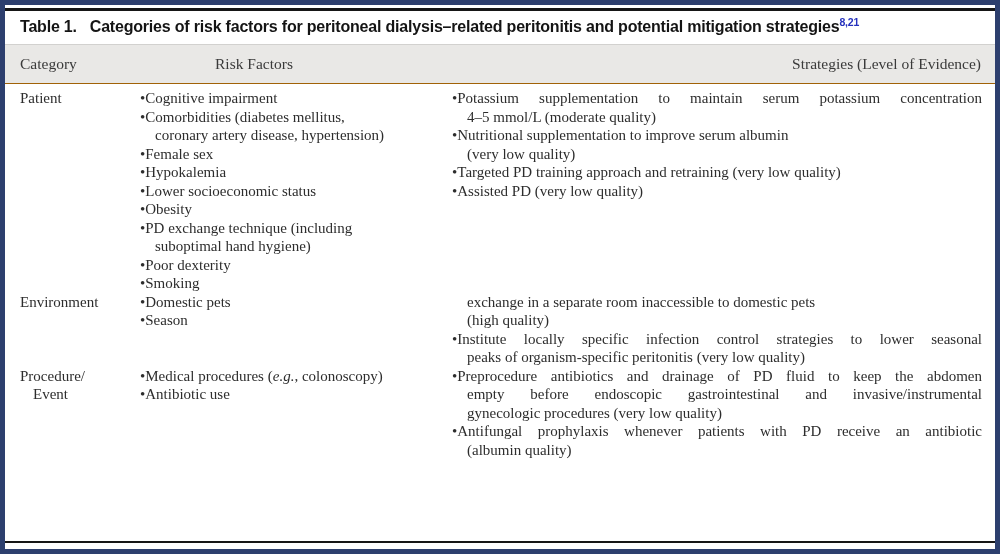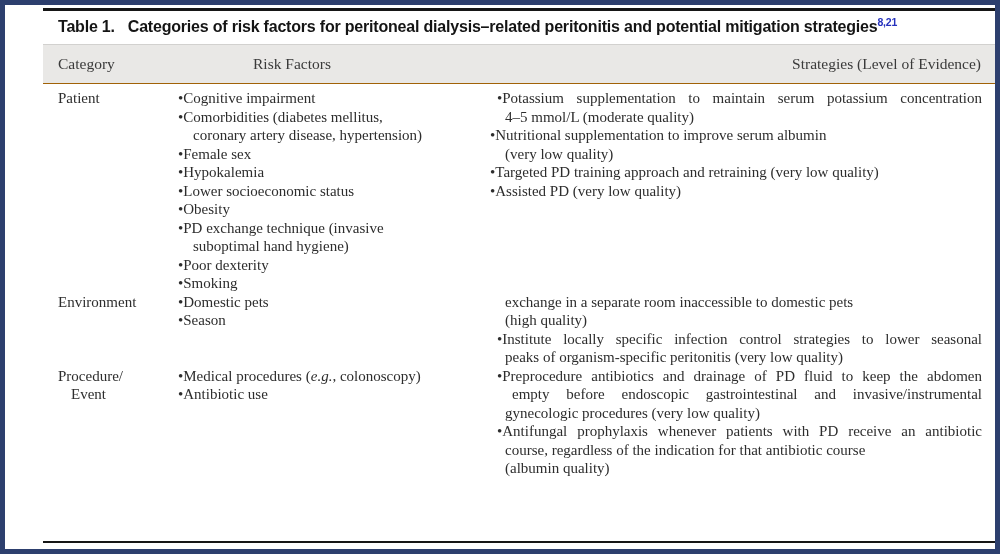--- a/index.html
+++ b/index.html
@@ -8,21 +8,20 @@
   .page {
     width: 1000px;
     height: 554px;
     border: 5px solid #2d3f6e;
     background: #ffffff;
     display: flex;
     flex-direction: column;
     font-family: "Liberation Serif", serif;
     color: #2d2d2d;
     overflow: hidden;
-    padding-left: 38px;
   }
 
   .rule { background: #161616; flex: 0 0 auto; }
   .top-rule { height: 3px; margin-top: 3px; }
   .bottom-rule { height: 2px; margin-top: auto; margin-bottom: 6px; }
 
   .title-row {
     padding: 7px 16px 8px 15px;
     font-family: "Liberation Sans", sans-serif;
     font-weight: bold;
@@ -69,21 +68,21 @@
   }
   .cat-line { padding-right: 4px; }
   .cat-cont { padding-left: 13px; }
 
   ul.blist { margin: 0; padding: 0; list-style: none; }
   ul.blist li { padding-left: 13px; margin: 0; }
   .line { min-height: 18.5px; }
   .line.first { text-indent: -13px; }
   .line.first::before { content: "\2022 "; }
   .line.cont { padding-left: 2px; }
-  .line.stretch { text-align: justify; text-align-last: justify; margin-left: 7px; }
+  .line.stretch { text-align: justify; text-align-last: justify; }
   .strategies-cell { padding-right: 3px; }
   i { }
 </style>
 </head>
 <body>
 
 <div class="page">
   <div class="rule top-rule"></div>
 
   <div class="title-row">
@@ -116,21 +115,21 @@
             <li>
               <div class="line first">Hypokalemia</div>
             </li>
             <li>
               <div class="line first">Lower socioeconomic status</div>
             </li>
             <li>
               <div class="line first">Obesity</div>
             </li>
             <li>
-              <div class="line first">PD exchange technique (invasive</div>
+              <div class="line first">PD exchange technique (including</div>
               <div class="line cont">suboptimal hand hygiene)</div>
             </li>
             <li>
               <div class="line first">Poor dexterity</div>
             </li>
             <li>
               <div class="line first">Smoking</div>
             </li>
           </ul>
         </div>
@@ -197,21 +196,20 @@
         </div>
         <div class="strategies-cell">
           <ul class="blist">
             <li>
               <div class="line first stretch">Preprocedure antibiotics and drainage of PD fluid to keep the abdomen</div>
               <div class="line cont stretch">empty before endoscopic gastrointestinal and invasive/instrumental</div>
               <div class="line cont">gynecologic procedures (very low quality)</div>
             </li>
             <li>
               <div class="line first stretch">Antifungal prophylaxis whenever patients with PD receive an antibiotic</div>
-              <div class="line cont">course, regardless of the indication for that antibiotic course</div>
               <div class="line cont">(albumin quality)</div>
             </li>
           </ul>
         </div>
       </div>
     </div>
 
   <div class="rule bottom-rule"></div>
 </div>
 

